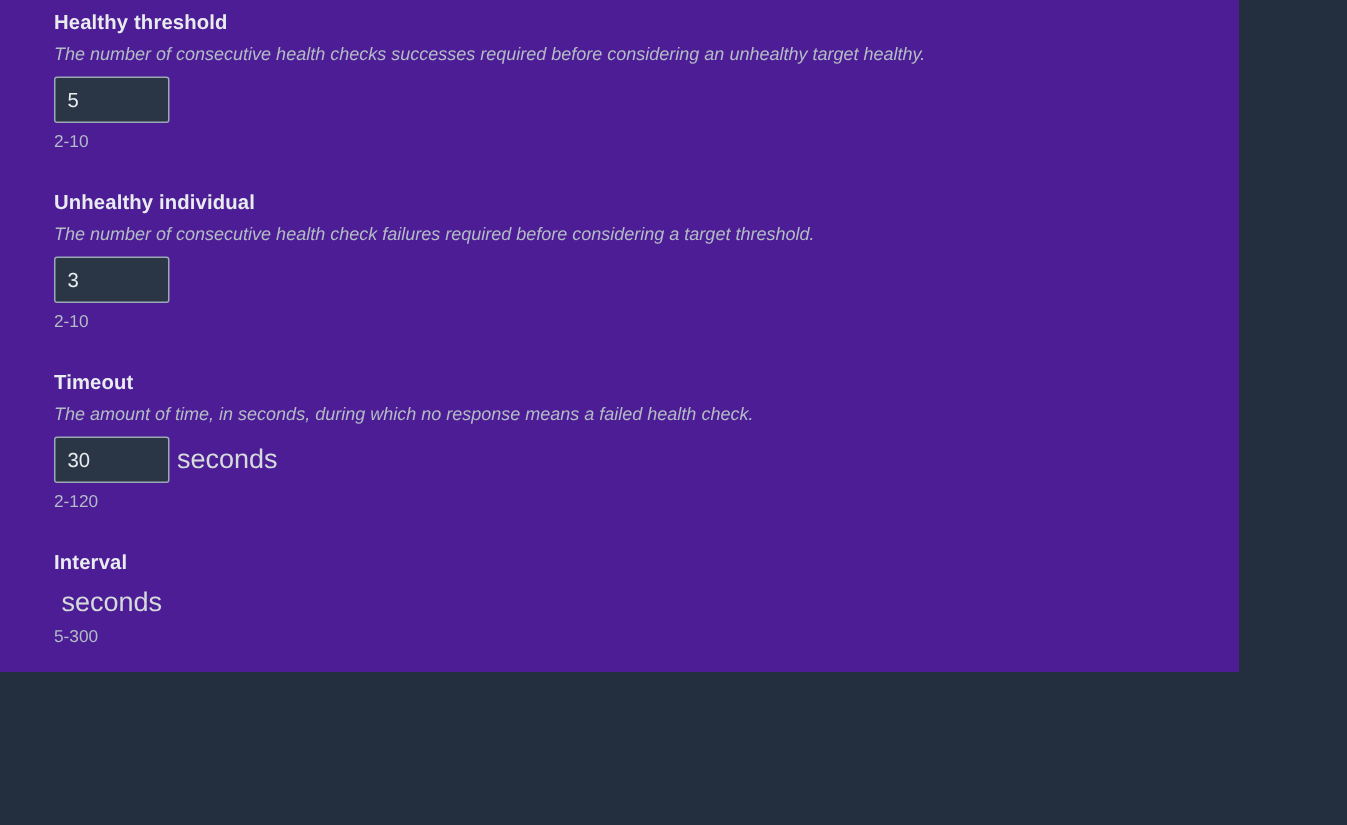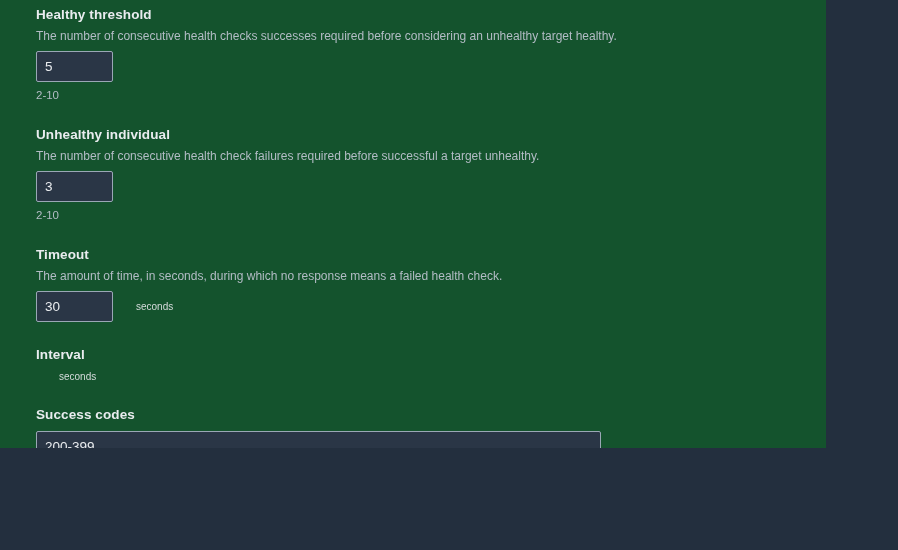--- a/index.html
+++ b/index.html
@@ -19,21 +19,21 @@
     width: 898px;
     height: 550px;
     background: #232f3e;
   }
   .panel {
     position: absolute;
     left: 0;
     top: 0;
     width: 826px;
     height: 448px;
-    background: #14532d;
+    background: #4c1d95;
     box-sizing: border-box;
     padding: 0 36px;
     overflow: hidden;
   }
   .right-gutter {
     position: absolute;
     left: 826px;
     top: 0;
     width: 72px;
     height: 550px;
@@ -48,20 +48,21 @@
     color: #e9ecef;
     letter-spacing: 0.1px;
     line-height: 18px;
   }
   .field-desc {
     font-size: 12px;
     color: #b3bcc5;
     line-height: 16px;
     margin-top: 4px;
     max-width: 780px;
+    font-style: italic;
   }
   .input-row {
     display: flex;
     align-items: center;
     margin-top: 7px;
   }
   input.txt {
     box-sizing: border-box;
     height: 31px;
     background: #2a3646;
@@ -76,23 +77,23 @@
   input.txt.small {
     width: 77px;
   }
   input.txt.wide {
     width: 565px;
   }
   input.txt::placeholder {
     color: #8d98a4;
   }
   .unit {
-    font-size: 10px;
+    font-size: 18px;
     color: #d5dbdb;
-    margin-left: 23px;
+    margin-left: 5px;
   }
   .hint {
     font-size: 11.5px;
     color: #b3bcc5;
     margin-top: 6px;
     line-height: 14px;
   }
   .spacer-24 { height: 24px; }
   .pad-top { height: 6px; }
 </style>
@@ -111,45 +112,47 @@
       <div class="input-row">
         <input class="txt small" type="text" value="5" style="">
       </div>
       <div class="hint">2-10</div>
     </div>
 
     <div class="spacer-24"></div>
 
     <div class="field">
       <div class="field-label">Unhealthy individual</div>
-      <div class="field-desc">The number of consecutive health check failures required before successful a target unhealthy.</div>
+      <div class="field-desc">The number of consecutive health check failures required before considering a target threshold.</div>
       <div class="input-row">
         <input class="txt small" type="text" value="3" style="">
       </div>
       <div class="hint">2-10</div>
     </div>
 
     <div class="spacer-24"></div>
 
     <div class="field">
       <div class="field-label">Timeout</div>
       <div class="field-desc">The amount of time, in seconds, during which no response means a failed health check.</div>
       <div class="input-row">
         <input class="txt small" type="text" value="30" style="">
         <span class="unit">seconds</span>
       </div>
+      <div class="hint">2-120</div>
     </div>
 
     <div class="spacer-24"></div>
 
     <div class="field">
       <div class="field-label">Interval</div>
       <div class="input-row">
         <span class="unit">seconds</span>
       </div>
+      <div class="hint">5-300</div>
     </div>
 
     <div class="spacer-24"></div>
 
     <div class="field">
       <div class="field-label">Success codes</div>
       <div class="input-row">
         <input class="txt wide" type="text" value="200-399" style="">
       </div>
     </div>

